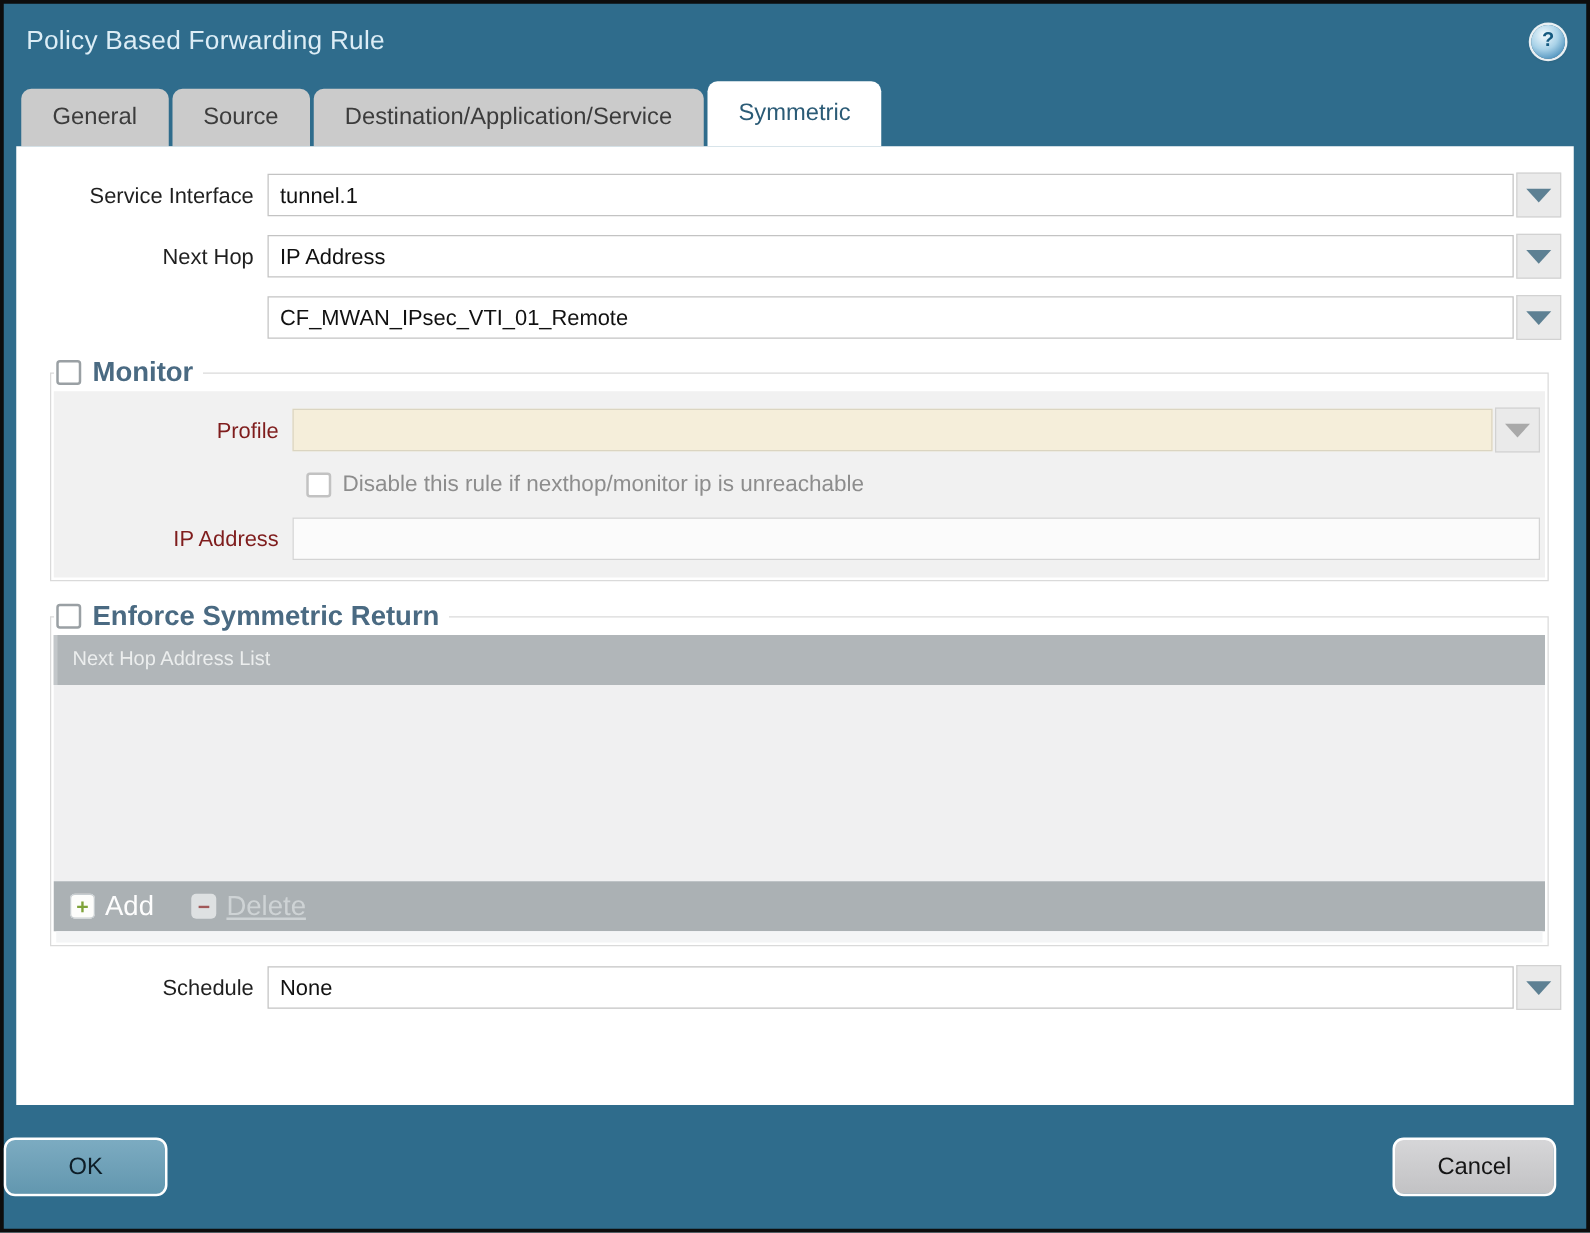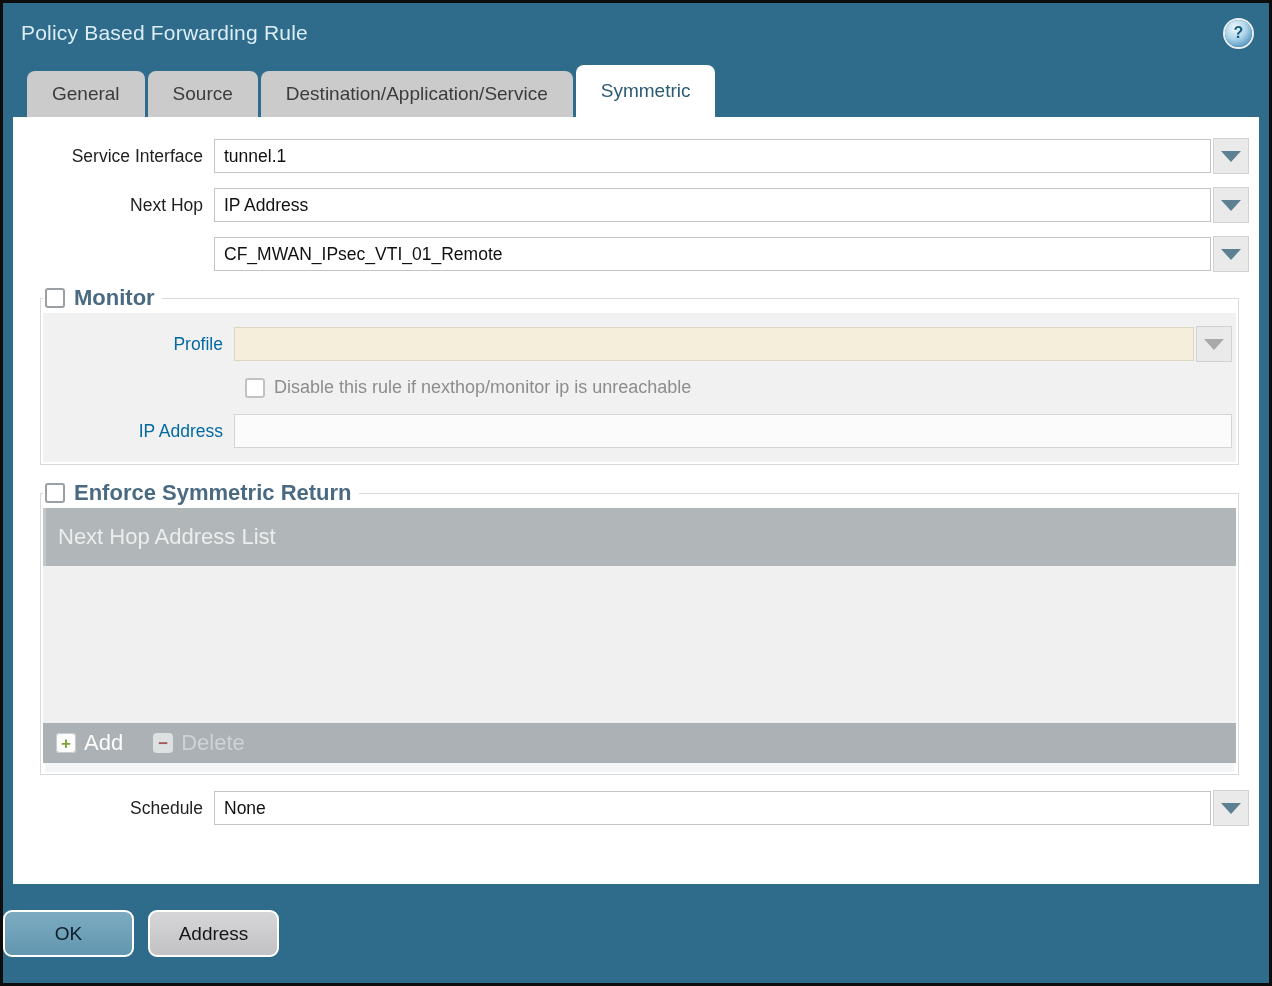--- a/index.html
+++ b/index.html
@@ -27,21 +27,21 @@
     width: 27px; height: 27px; border-radius: 50%;
     background: radial-gradient(circle at 38% 30%, #f2fafe 0%, #a9d2e8 45%, #5d9cc4 75%, #3d7ea8 100%);
     box-shadow: 0 0 0 2px rgba(255,255,255,.9), 0 1px 3px rgba(0,0,0,.35);
     display: flex; align-items: center; justify-content: center;
     color: #155a80; font-size: 16px; font-weight: bold; cursor: pointer;
   }
   
   .tabs {
     flex: 0 0 auto; height: 54px;
     display: flex; align-items: flex-end;
-    padding-left: 24px;
+    padding-left: 14px;
   }
   .tab {
     background: #cbcbcb; color: #3c3c3c;
     font-size: 19px;
     height: 46px; padding: 0 25px;
     display: flex; align-items: center;
     border-radius: 8px 8px 0 0;
     margin-right: 3px;
     cursor: pointer;
     white-space: nowrap;
@@ -100,65 +100,65 @@
   }
   .checkbox {
     width: 20px; height: 20px; flex: 0 0 auto;
     background: #fff; border: 2px solid #9aa0a4; border-radius: 3px;
     margin-right: 9px; cursor: pointer;
   }
   .panel {
     background: #f1f1f1;
     margin: 2px; padding: 13px 4px 14px 0;
   }
-  .panel .lbl { color: #0369a1; }
+  .panel .lbl { color: #7f1d1d; }
   .panel .row { margin-right: 0; }
   .panel .row .lbl { width: 191px; }
   .field.beige { background: #f5eeda; border-color: #dbd5c1; }
   .field.disabled { background: #fbfbfb; border-color: #d4d4d4; }
   .chk-row {
     display: flex; align-items: center;
     margin: 15px 0 16px 202px;
   }
   .chk-row .checkbox { border-width: 2px; border-color: #c2c2c2; }
   .chk-row .chk-lbl { font-size: 18px; color: #8d8d8d; }
   
   .nh-table { margin: 2px; }
   .nh-header {
-    height: 58px; background: #b1b6b9;
+    height: 40px; background: #b1b6b9;
     border-left: 3px solid #c3c7ca;
     display: flex; align-items: center;
     padding-left: 12px;
-    color: #eceeee; font-size: 22px;
+    color: #eceeee; font-size: 16px;
   }
   .nh-body { height: 157px; background: #f0f0f1; }
   .nh-footer {
     height: 40px; background: #abb1b4;
     display: flex; align-items: center;
     padding-left: 13px;
   }
   .tbl-btn { display: flex; align-items: center; cursor: pointer; }
   .tbl-btn.disabled { cursor: default; }
   .mini-icon {
     width: 20px; height: 20px; border-radius: 4px;
     display: flex; align-items: center; justify-content: center;
     font-size: 17px; font-weight: bold; line-height: 1;
   }
   .add-icon { background: #fdfdfb; color: #7fa33a; box-shadow: 0 0 0 1px #c7cdd0 inset; }
   .del-icon { background: #dee1e2; color: #a15959; }
   .tbl-btn .tlbl { margin-left: 8px; font-size: 22px; }
   .add-lbl { color: #fdfdfd; }
-  .del-lbl { color: #ced3d5; }
+  .del-lbl { color: #ced3d5; text-decoration: underline; }
   .tbl-gap { width: 30px; }
   .nh-strip { height: 9px; background: #f4f5f6; margin: 0 2px 2px 2px; }
   .schedule-row { margin-top: 14px; }
   
   .footer {
     flex: 0 0 99px;
-    display: flex; align-items: center; justify-content: flex-start;
+    display: flex; align-items: center; justify-content: space-between;
     padding-right: 24px; gap: 14px;
   }
   .btn {
     width: 131px; height: 47px;
     border: 2px solid #ffffff; border-radius: 9px;
     font-size: 19px; font-family: inherit;
     display: flex; align-items: center; justify-content: center;
     cursor: pointer;
   }
   .btn-ok { background: linear-gradient(#7cabc1, #6297af); color: #0d1d27; }
@@ -260,16 +260,16 @@
       <div class="field">None</div>
       <div class="dd-btn">
         <span class="dd-arrow"></span>
       </div>
     </div>
 
   </div>
 
   <div class="footer">
     <button class="btn btn-ok">OK</button>
-    <button class="btn btn-cancel">Address</button>
+    <button class="btn btn-cancel">Cancel</button>
   </div>
 
 </div>
 
 </body></html>

